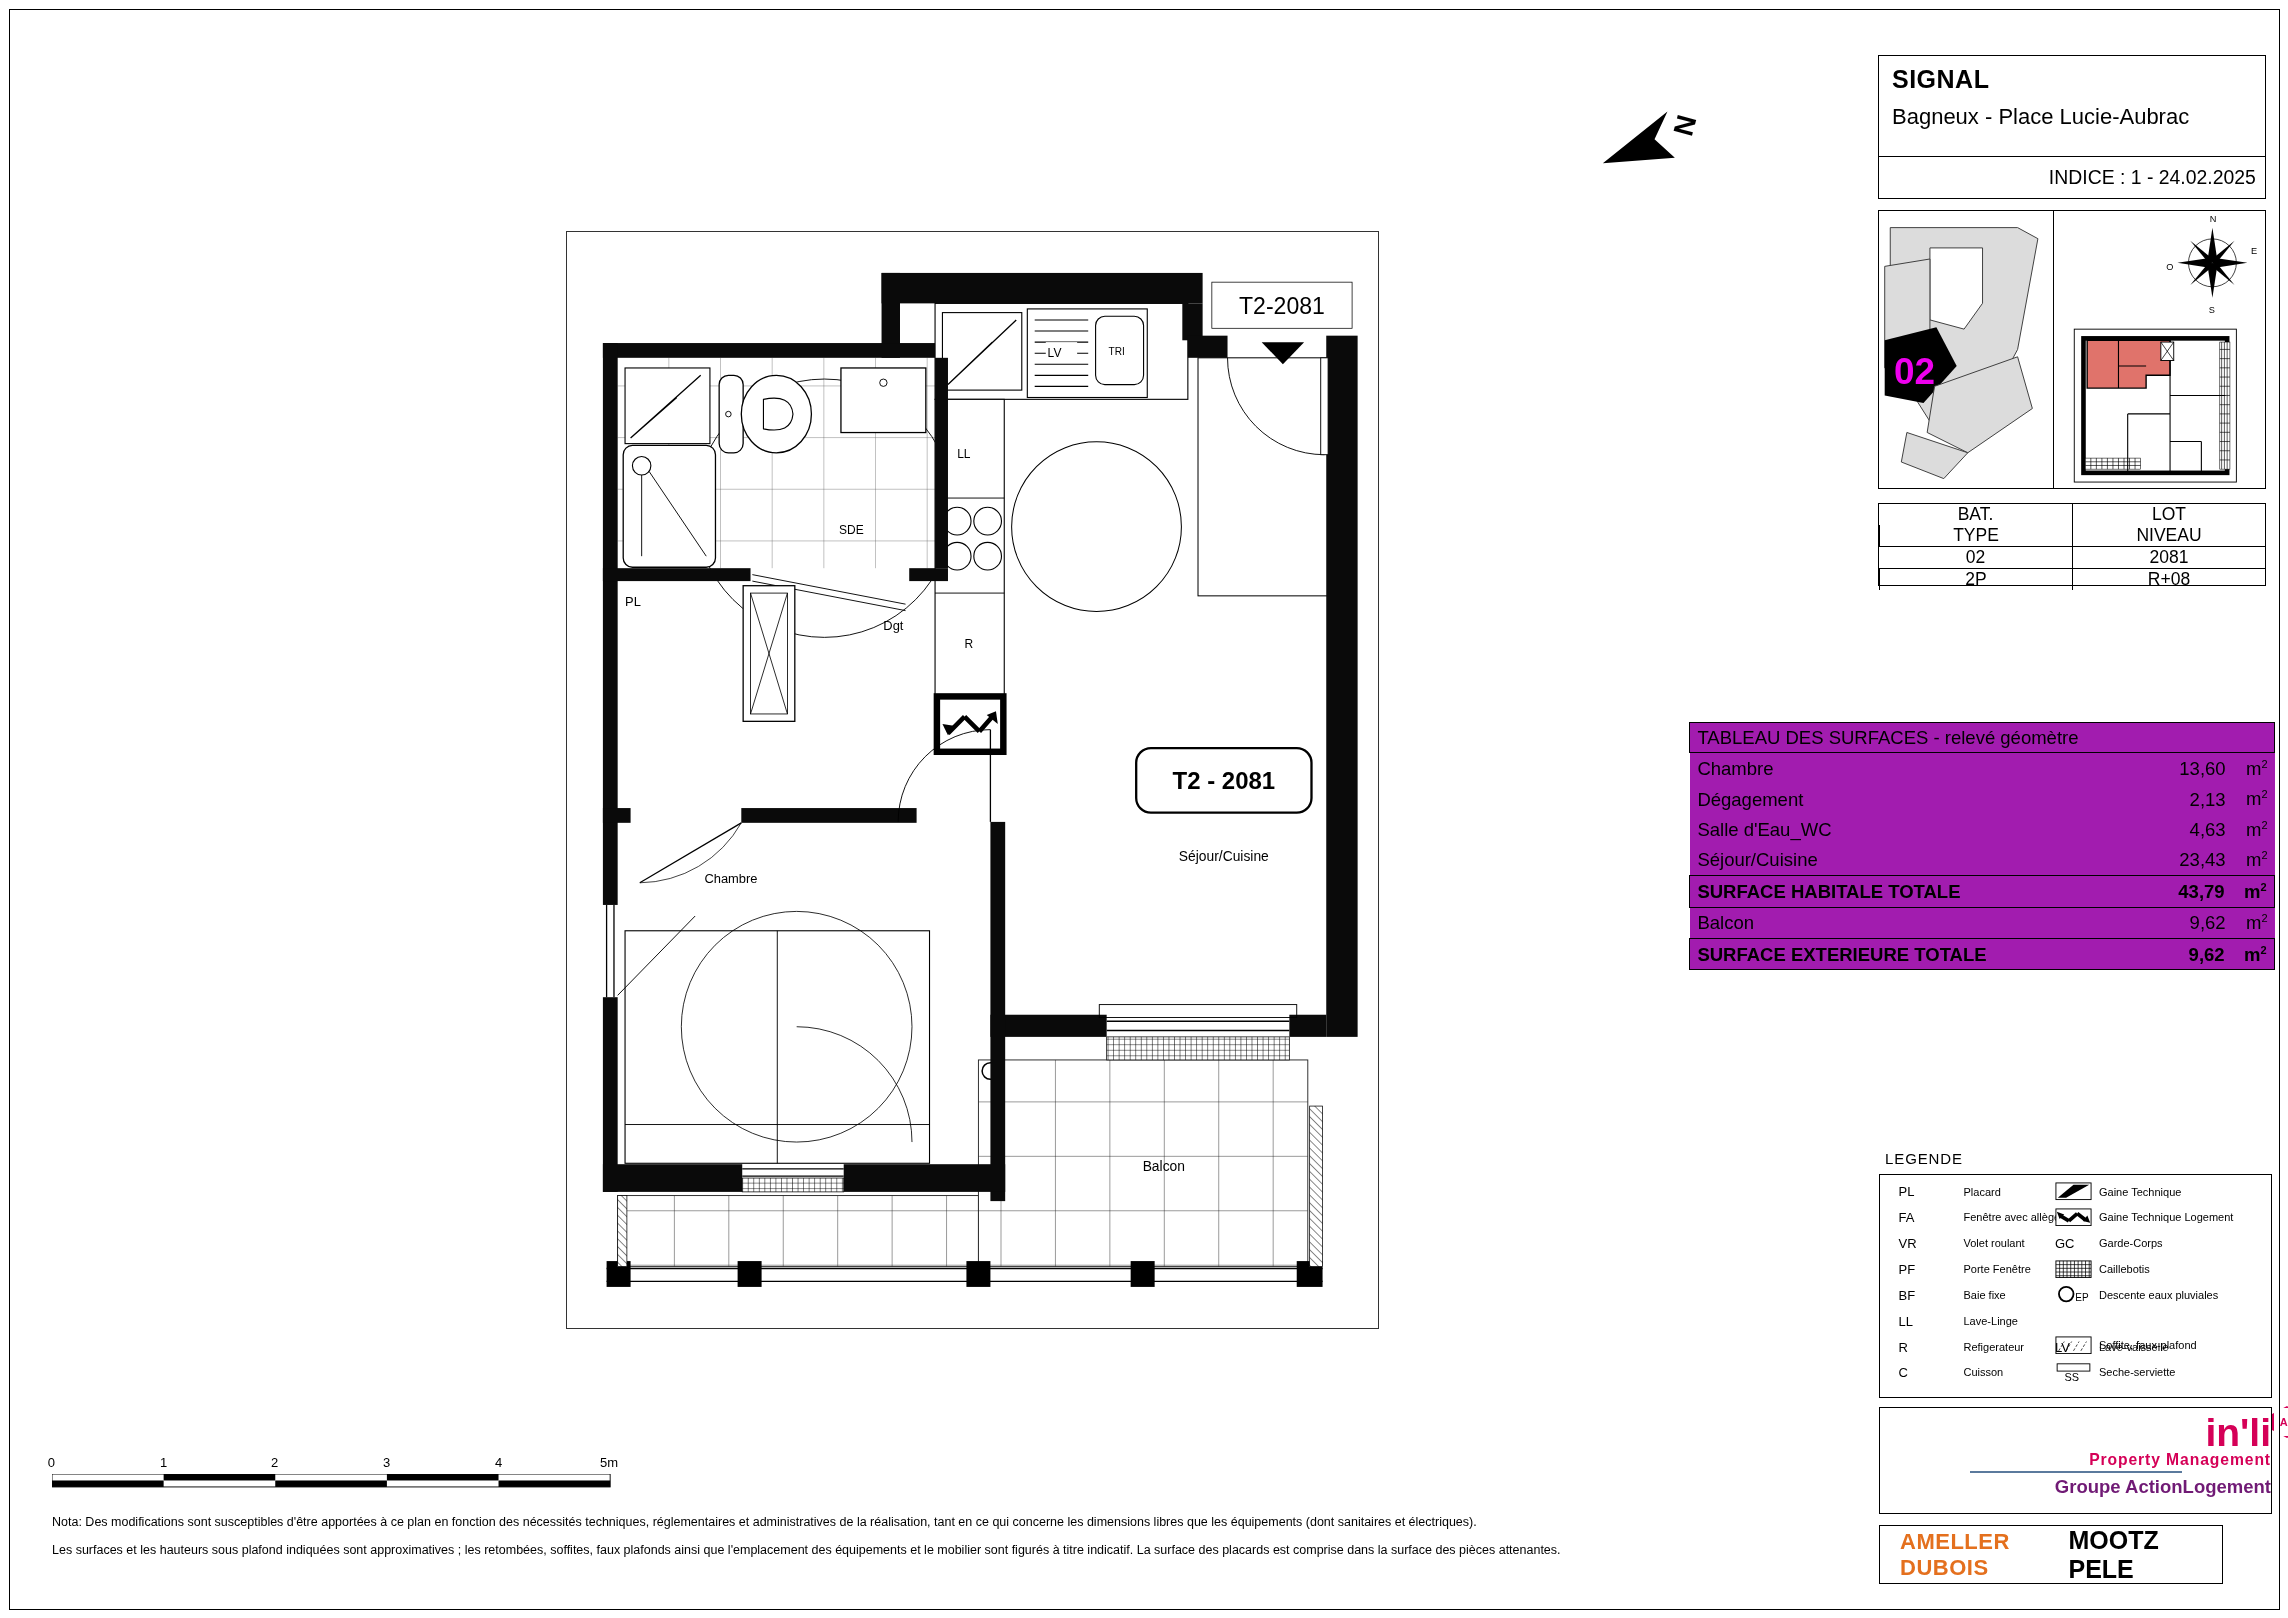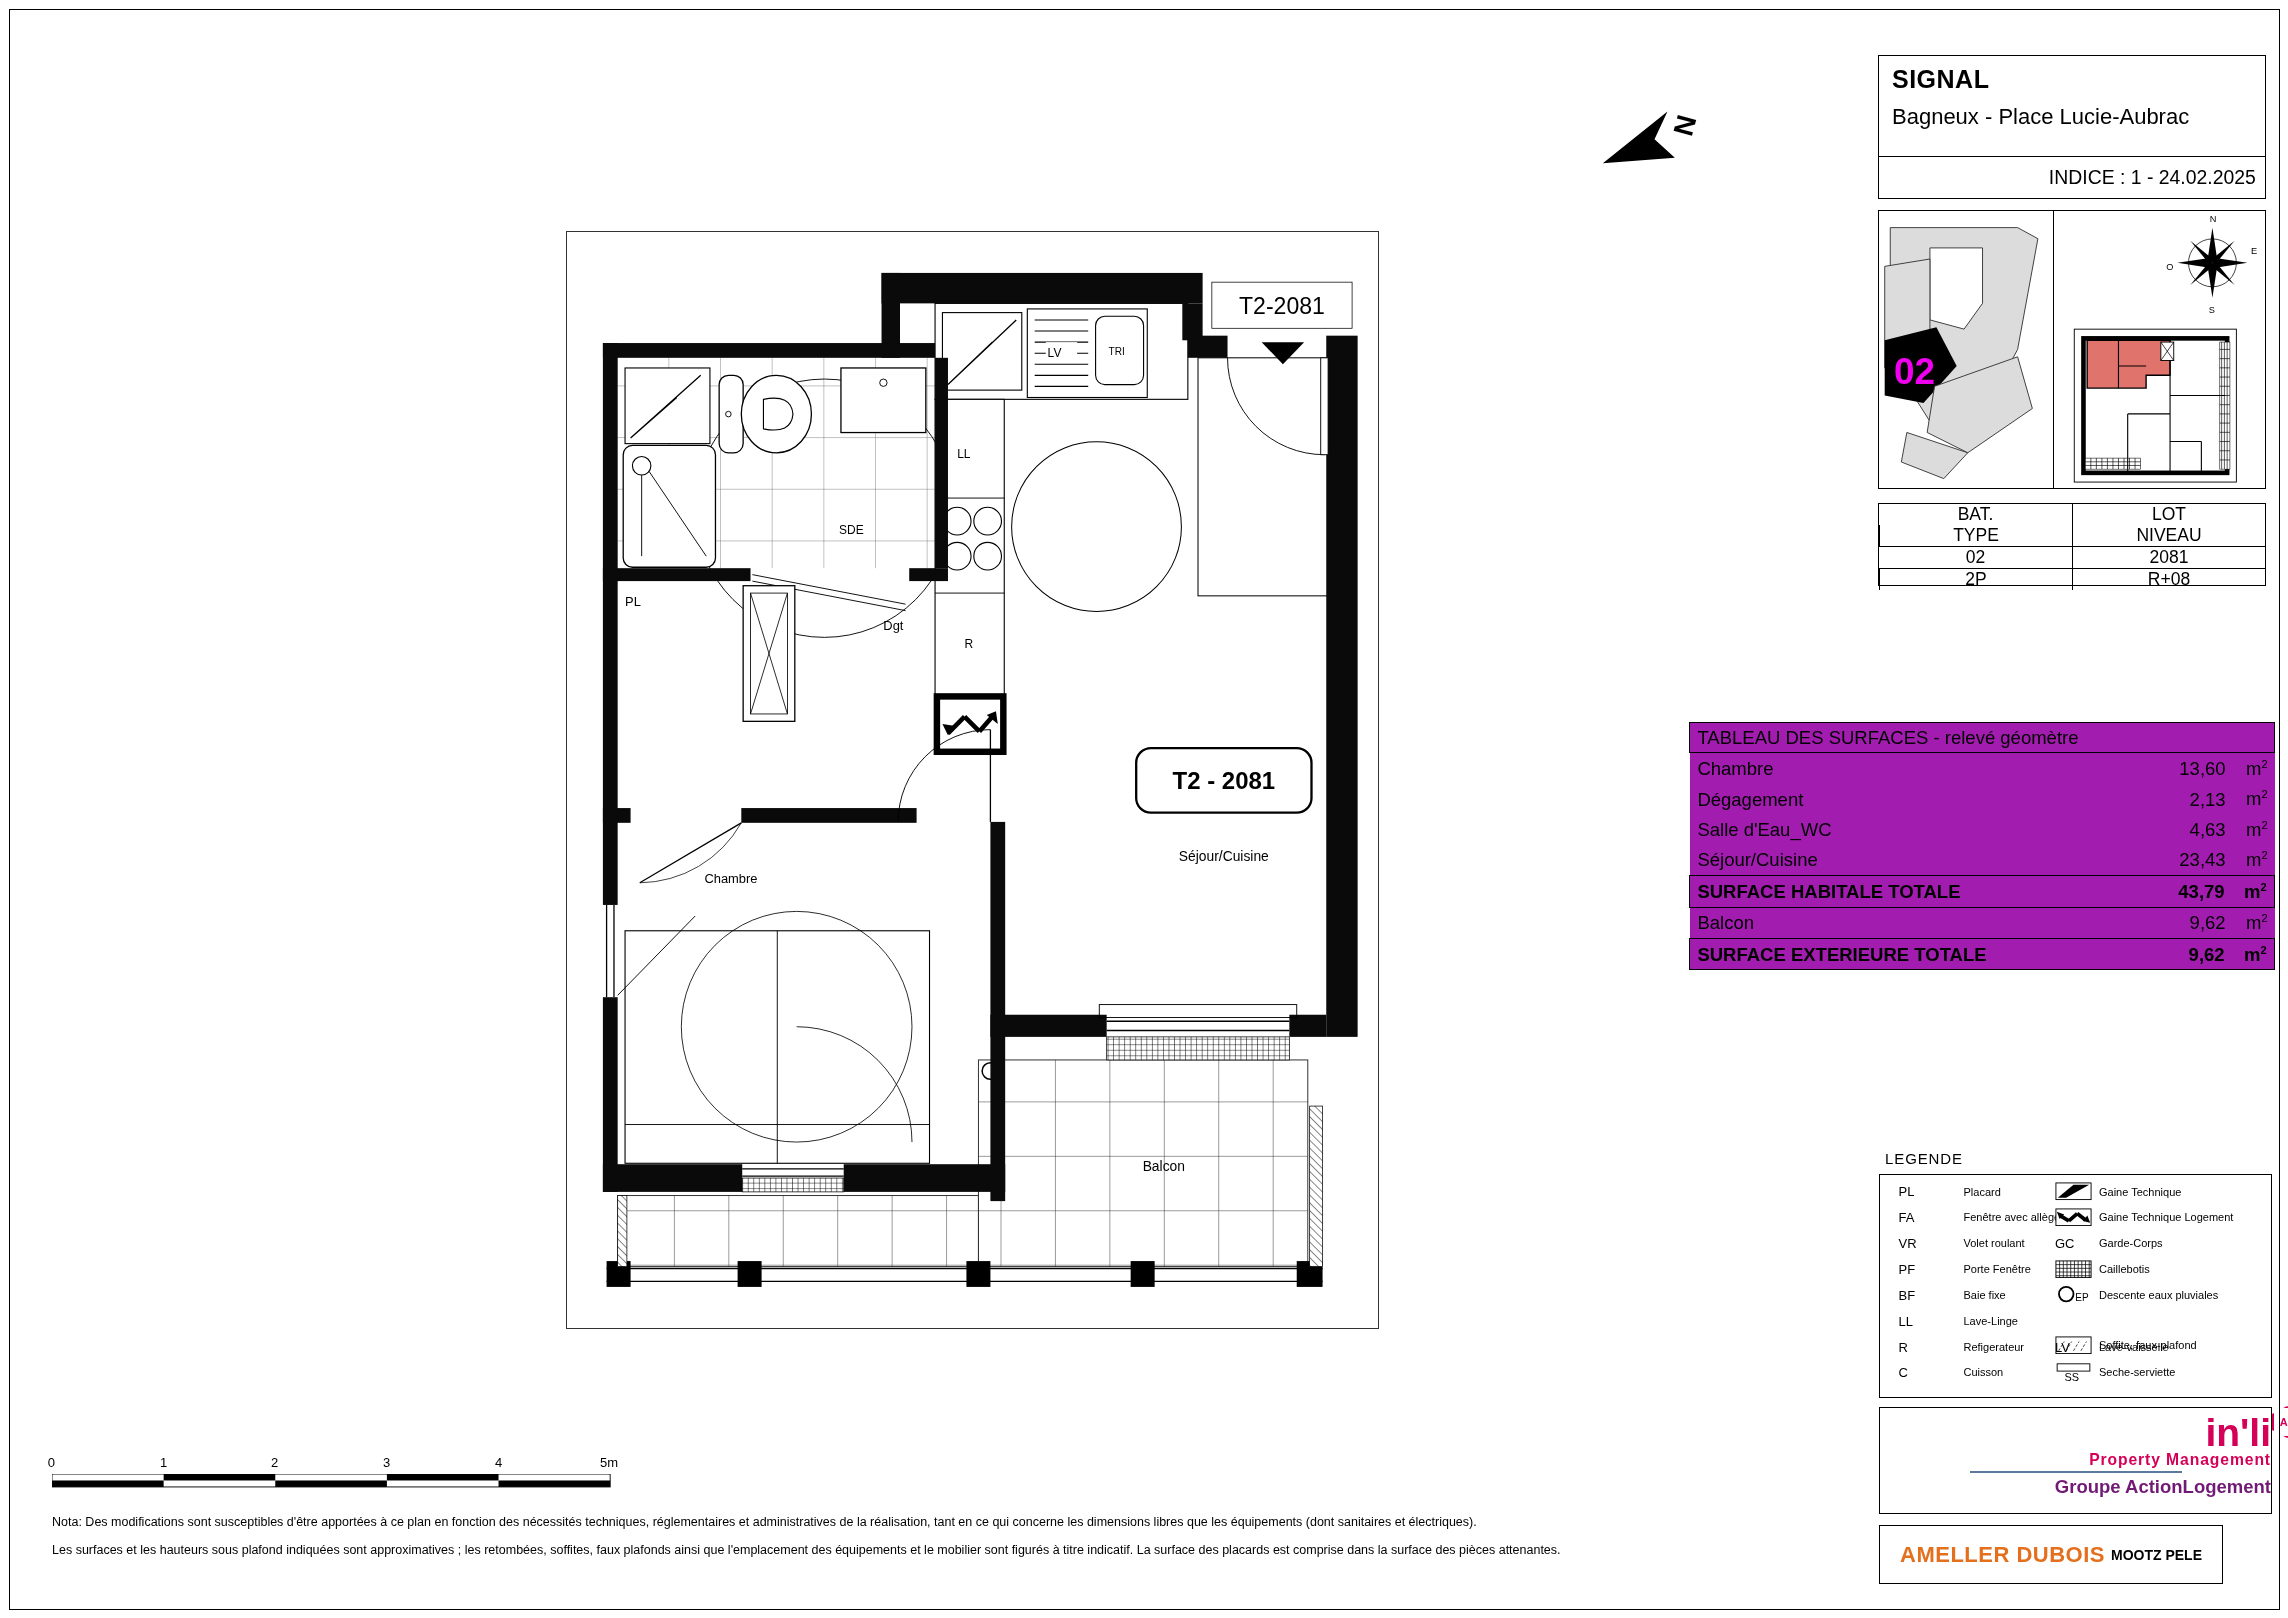--- a/index.html
+++ b/index.html
@@ -37,21 +37,21 @@
   .lg-icon{width:44px;display:flex;align-items:center;justify-content:flex-start;}
   
   #inli-box{left:1879px;top:1407px;width:391px;height:105px;border:1.8px solid #000;text-align:right;}
   #inli-word{font-size:39px;font-weight:bold;line-height:37px;margin-top:5.5px;display:inline-block;position:relative;}
   #al-badge{position:absolute;right:-31px;top:-7.4px;width:26px;height:28px;border:2.3px solid;display:flex;align-items:center;justify-content:center;font-size:11px;font-weight:bold;clip-path:polygon(50% 0,100% 25%,100% 75%,50% 100%,0 75%,0 25%);}
   #inli-pm{font-size:15.7px;font-weight:bold;letter-spacing:0.9px;margin-top:0px;}
   #inli-rule{width:212px;height:1.8px;background:#5b7a9d;margin:2.8px auto 2.8px auto;}
   #inli-groupe{font-size:18.5px;font-weight:bold;}
   #arch-box{left:1879px;top:1525px;width:344px;height:59px;border:1.8px solid #000;display:flex;align-items:center;justify-content:space-between;padding:0 20px;box-sizing:border-box;}
   #ameller{font-size:22px;font-weight:bold;letter-spacing:0.5px;}
-  #mootz{font-size:14px;font-weight:bold;}
+  #mootz{font-size:25px;font-weight:bold;}
   
   .nota{left:52px;font-size:12.5px;width:1809px;}
   #scale-labels{left:46px;top:1455px;width:572px;font-size:13px;}
   #scale-labels span{position:absolute;top:0;}
   #plan-frame{left:566px;top:231px;width:811px;height:1096px;border:0.9px solid #333;}
   svg text{font-family:"Liberation Sans",sans-serif;}
 </style>
 </head>
 <body>
 

